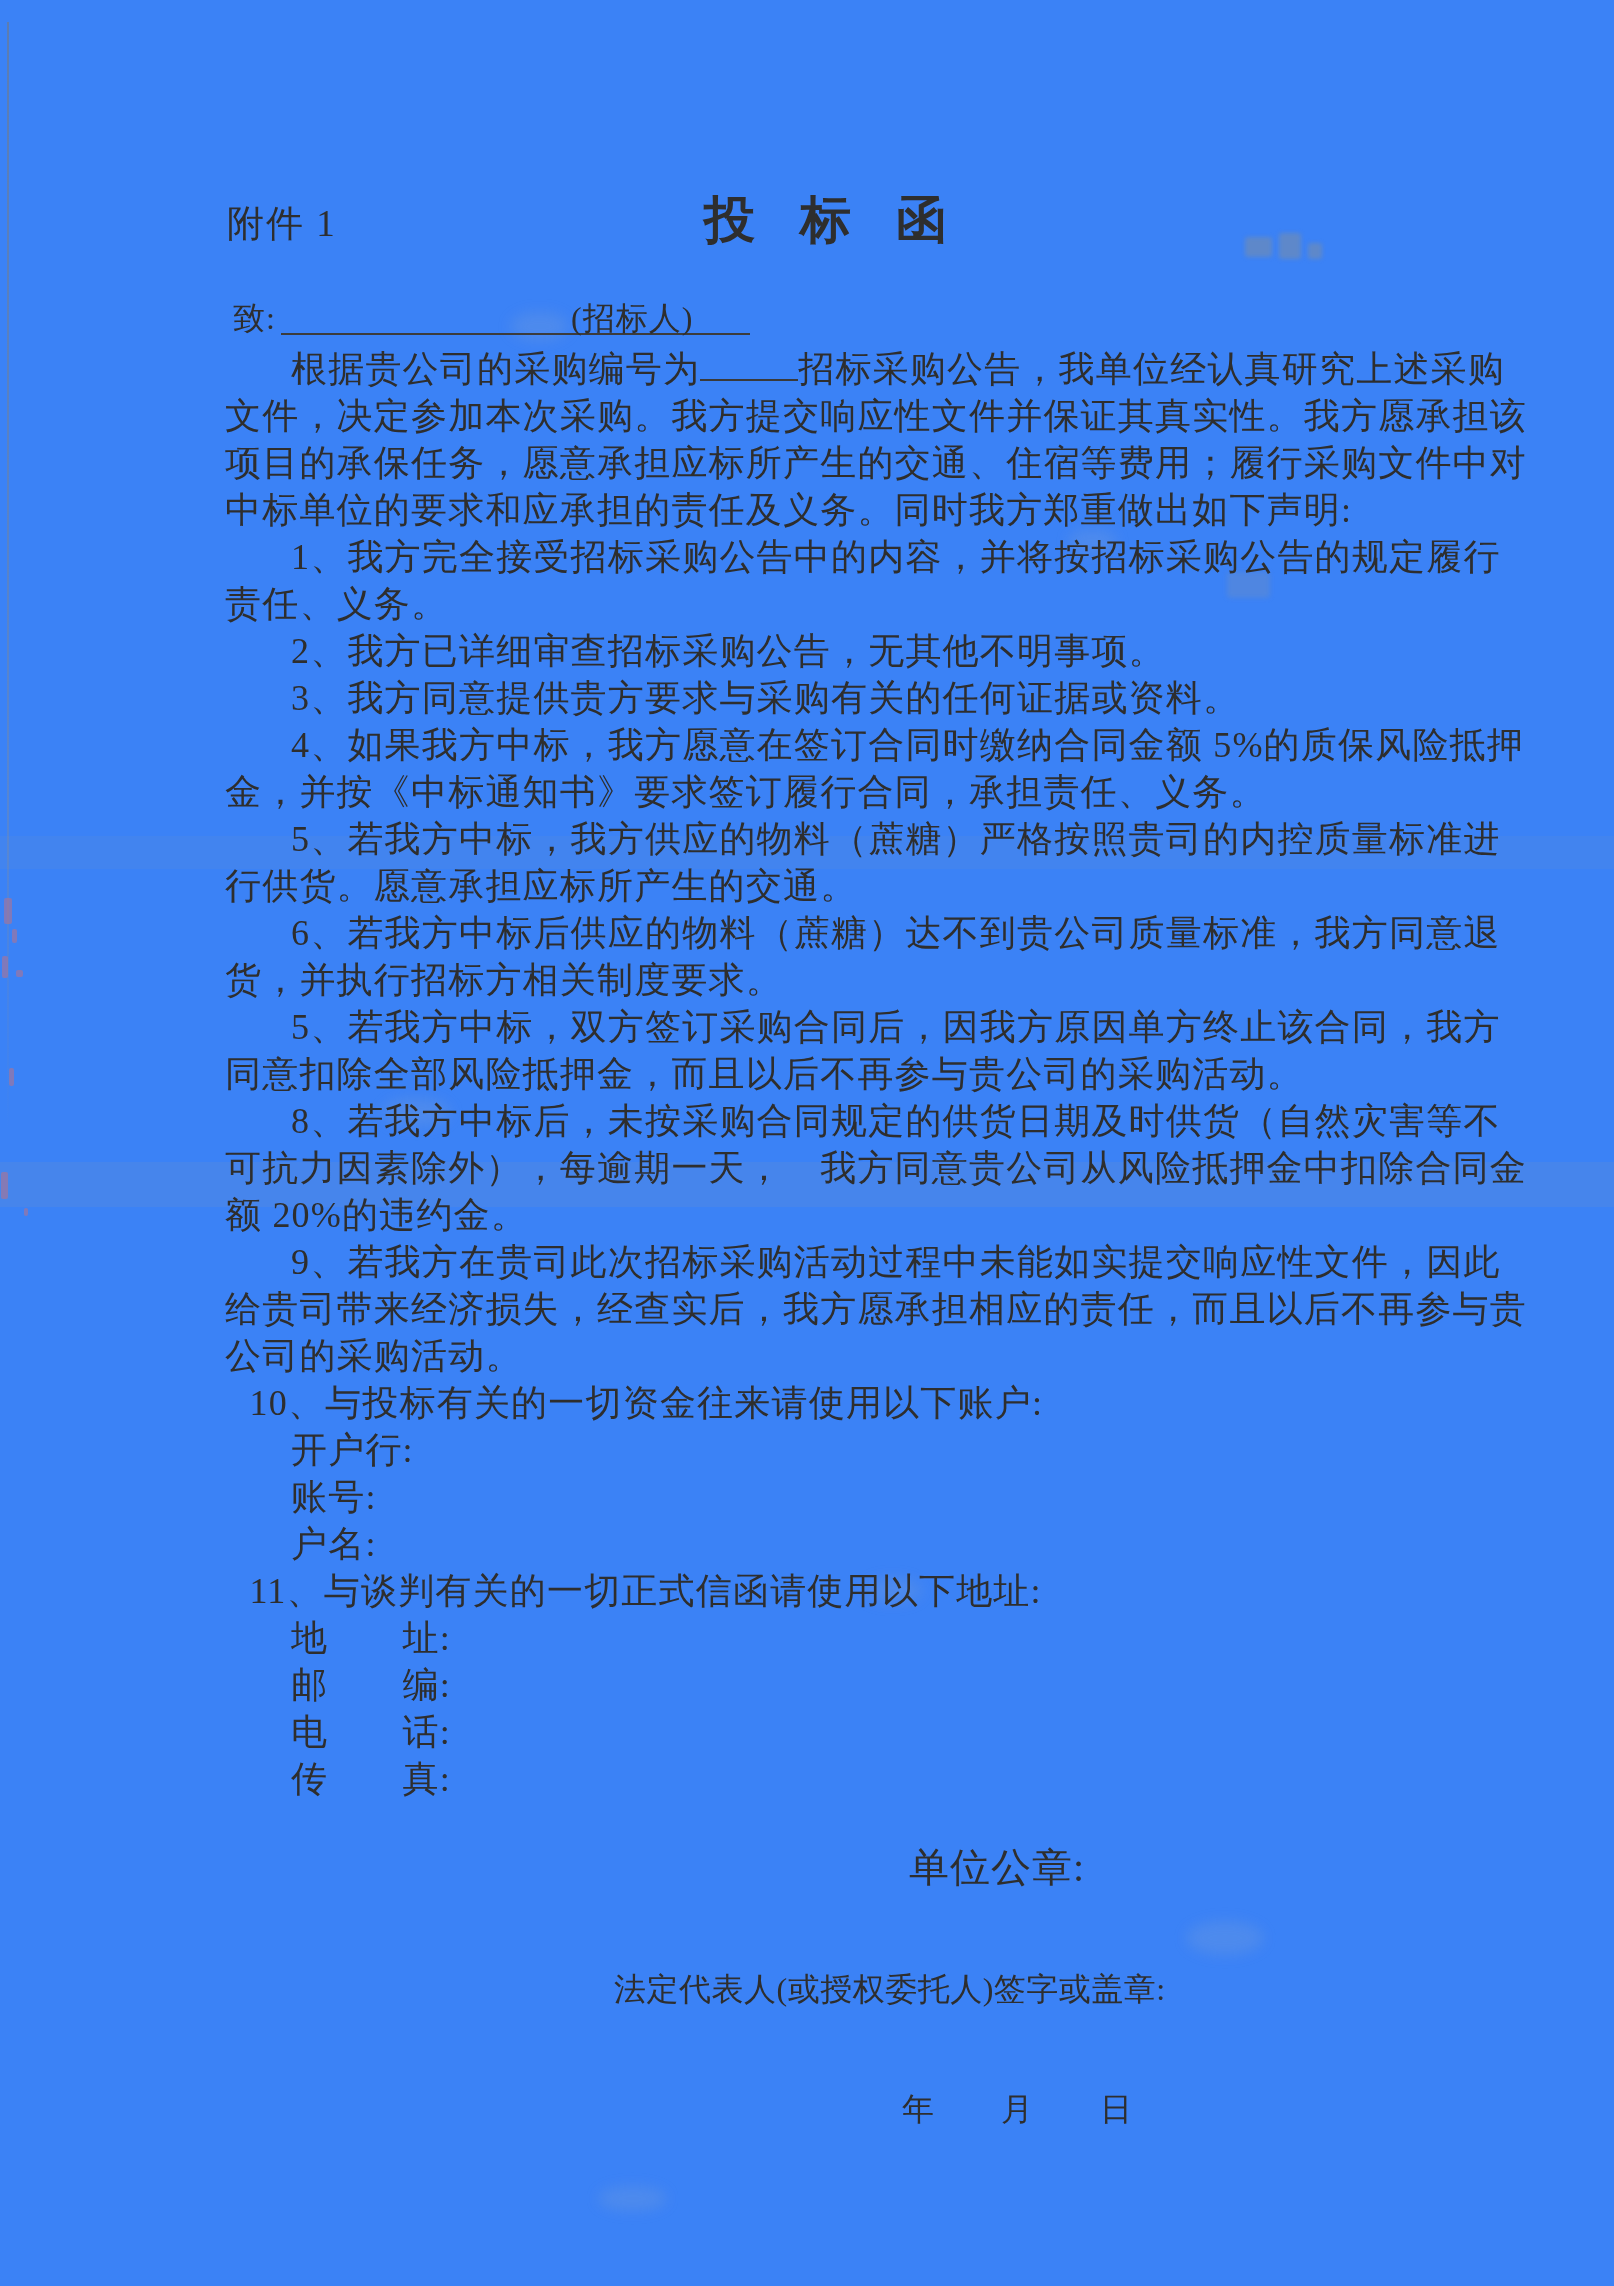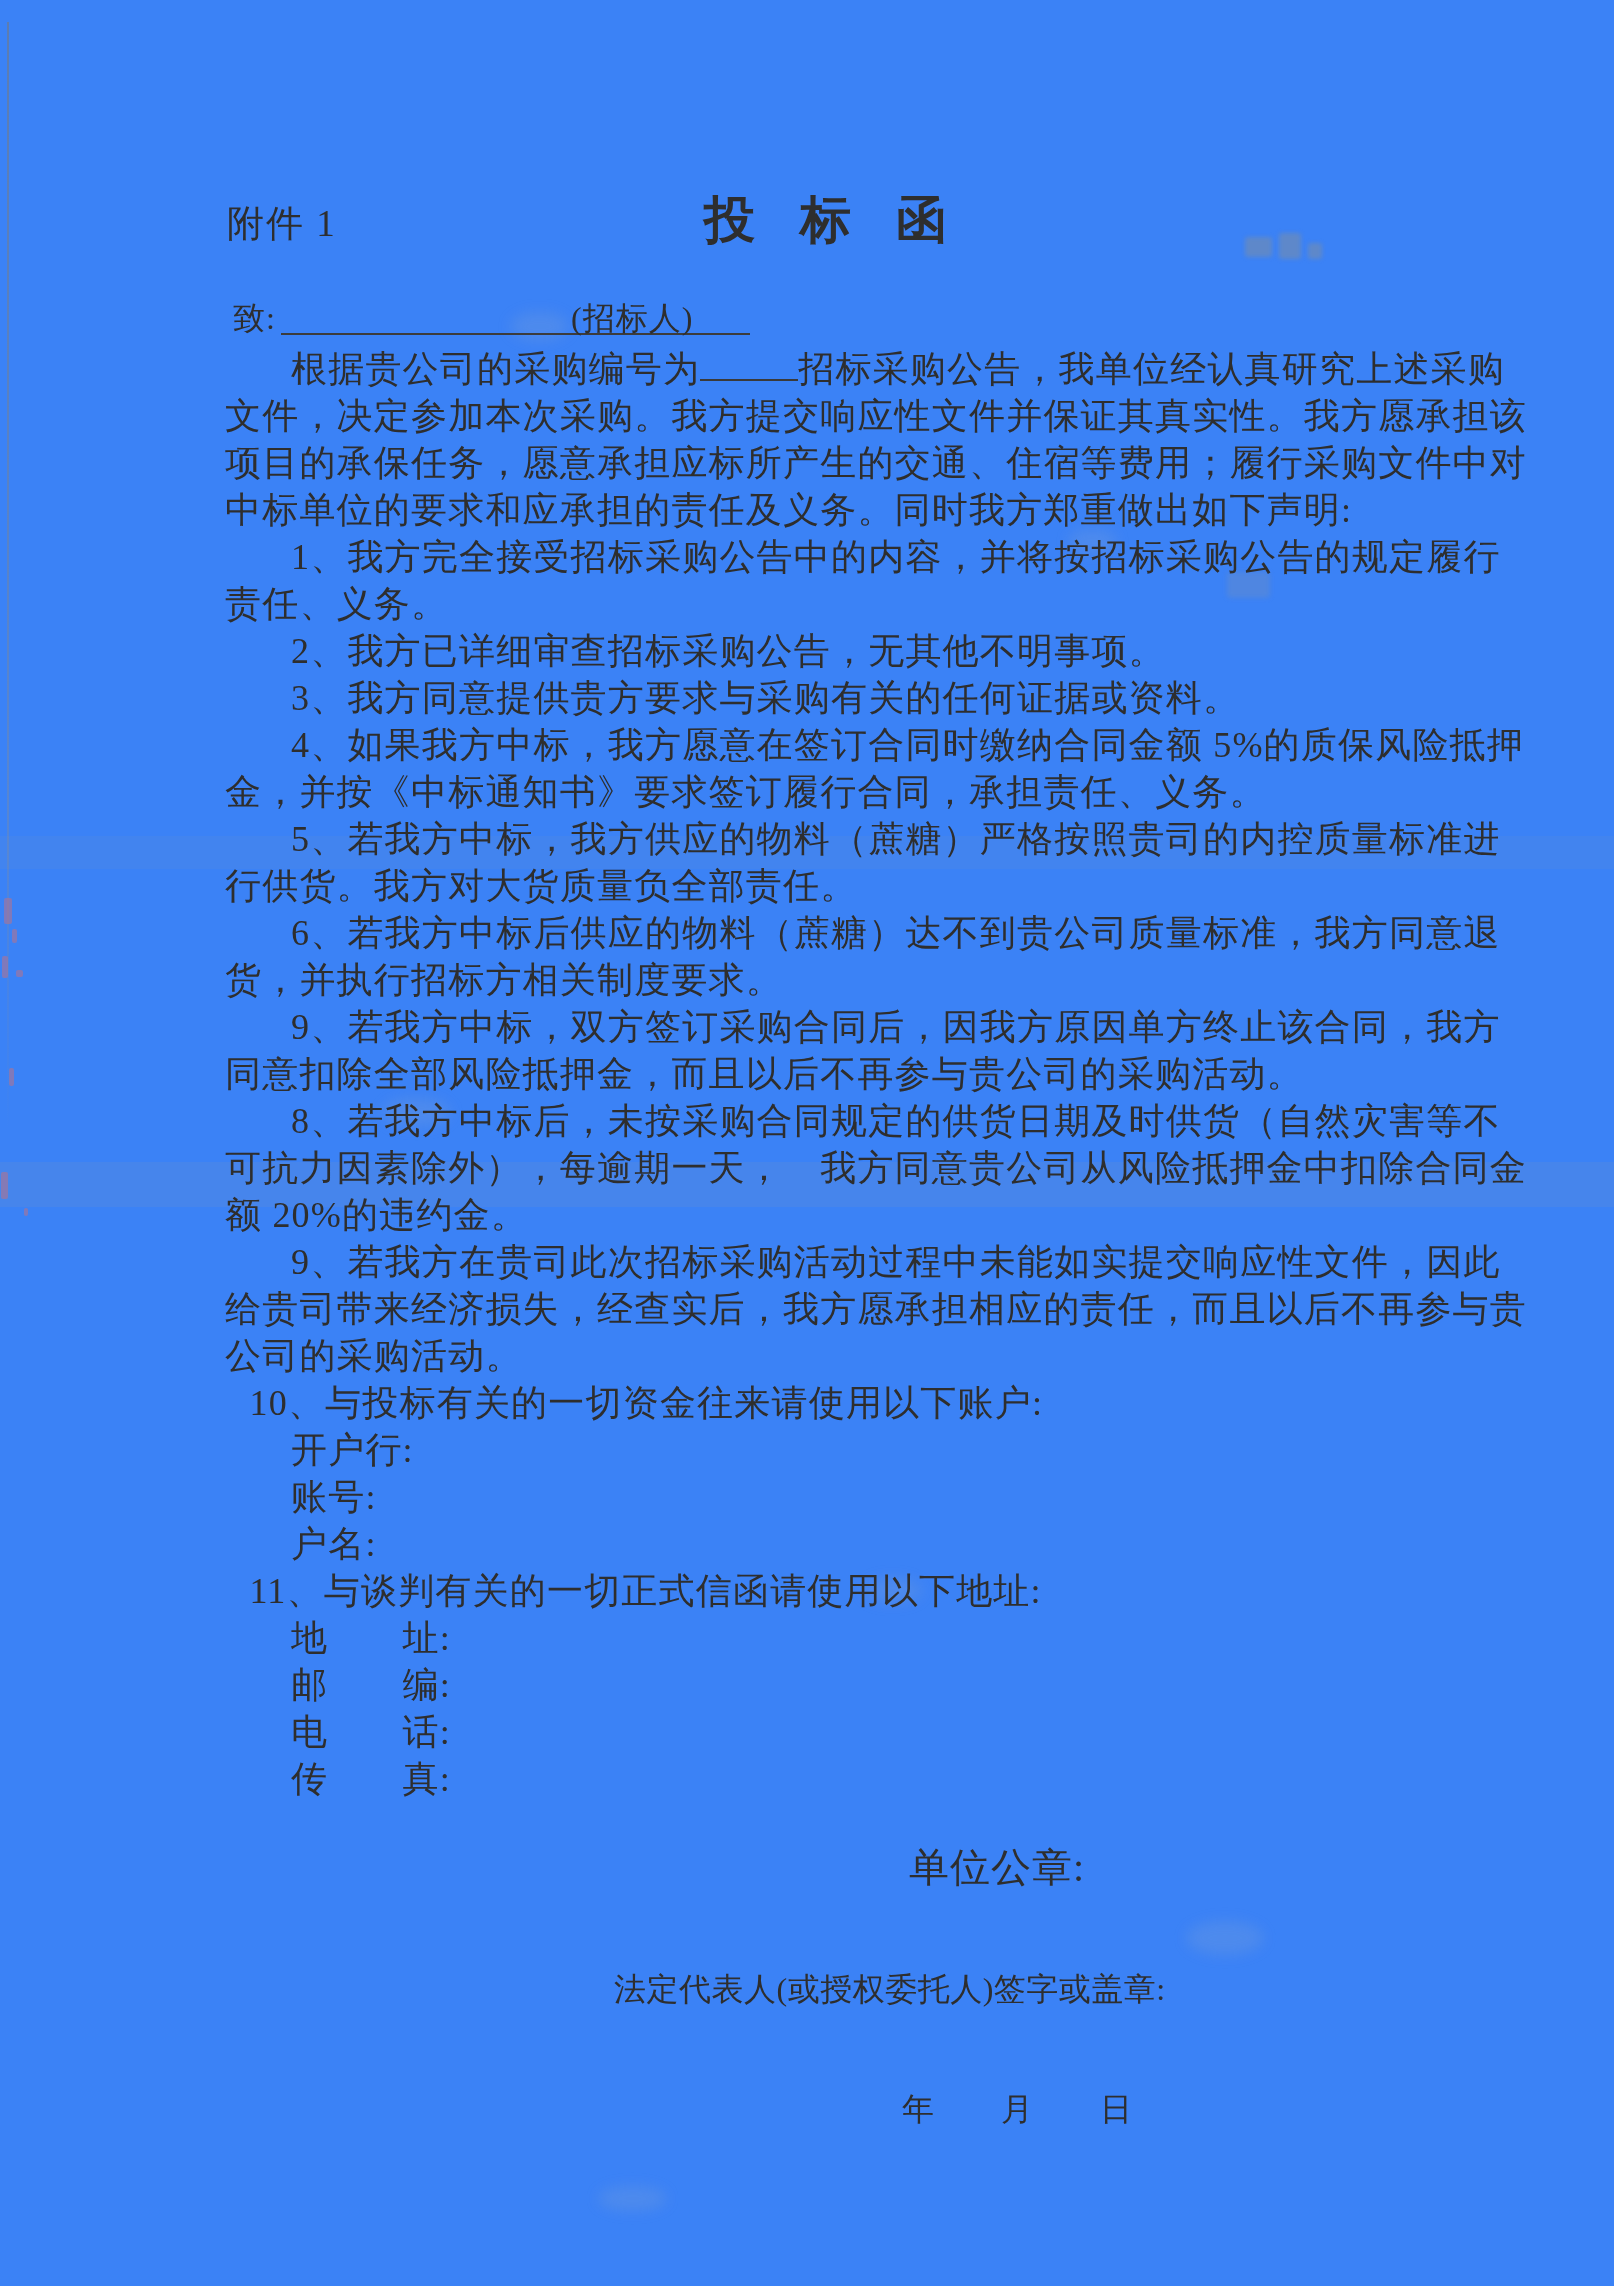--- a/index.html
+++ b/index.html
@@ -81,24 +81,24 @@
       <div class="bline" style="padding-left: 0px;">文件，决定参加本次采购。我方提交响应性文件并保证其真实性。我方愿承担该</div>
       <div class="bline" style="padding-left: 0px;">项目的承保任务，愿意承担应标所产生的交通、住宿等费用；履行采购文件中对</div>
       <div class="bline" style="padding-left: 0px;">中标单位的要求和应承担的责任及义务。同时我方郑重做出如下声明:</div>
       <div class="bline" style="padding-left: 66px;">1、我方完全接受招标采购公告中的内容，并将按招标采购公告的规定履行</div>
       <div class="bline" style="padding-left: 0px;">责任、义务。</div>
       <div class="bline" style="padding-left: 66px;">2、我方已详细审查招标采购公告，无其他不明事项。</div>
       <div class="bline" style="padding-left: 66px;">3、我方同意提供贵方要求与采购有关的任何证据或资料。</div>
       <div class="bline" style="padding-left: 66px;">4、如果我方中标，我方愿意在签订合同时缴纳合同金额 5%的质保风险抵押</div>
       <div class="bline" style="padding-left: 0px;">金，并按《中标通知书》要求签订履行合同，承担责任、义务。</div>
       <div class="bline" style="padding-left: 66px;">5、若我方中标，我方供应的物料（蔗糖）严格按照贵司的内控质量标准进</div>
-      <div class="bline" style="padding-left: 0px;">行供货。我方对大货质量负全部责任。</div>
+      <div class="bline" style="padding-left: 0px;">行供货。愿意承担应标所产生的交通。</div>
       <div class="bline" style="padding-left: 66px;">6、若我方中标后供应的物料（蔗糖）达不到贵公司质量标准，我方同意退</div>
       <div class="bline" style="padding-left: 0px;">货，并执行招标方相关制度要求。</div>
-      <div class="bline" style="padding-left: 66px;">9、若我方中标，双方签订采购合同后，因我方原因单方终止该合同，我方</div>
+      <div class="bline" style="padding-left: 66px;">5、若我方中标，双方签订采购合同后，因我方原因单方终止该合同，我方</div>
       <div class="bline" style="padding-left: 0px;">同意扣除全部风险抵押金，而且以后不再参与贵公司的采购活动。</div>
       <div class="bline" style="padding-left: 66px;">8、若我方中标后，未按采购合同规定的供货日期及时供货（自然灾害等不</div>
       <div class="bline" style="padding-left: 0px;">可抗力因素除外），每逾期一天，　我方同意贵公司从风险抵押金中扣除合同金</div>
       <div class="bline" style="padding-left: 0px;">额 20%的违约金。</div>
       <div class="bline" style="padding-left: 66px;">9、若我方在贵司此次招标采购活动过程中未能如实提交响应性文件，因此</div>
       <div class="bline" style="padding-left: 0px;">给贵司带来经济损失，经查实后，我方愿承担相应的责任，而且以后不再参与贵</div>
       <div class="bline" style="padding-left: 0px;">公司的采购活动。</div>
       <div class="bline" style="padding-left: 24.5px;">10、与投标有关的一切资金往来请使用以下账户:</div>
       <div class="bline" style="padding-left: 66px;">开户行:</div>
       <div class="bline" style="padding-left: 66px;">账号:</div>

